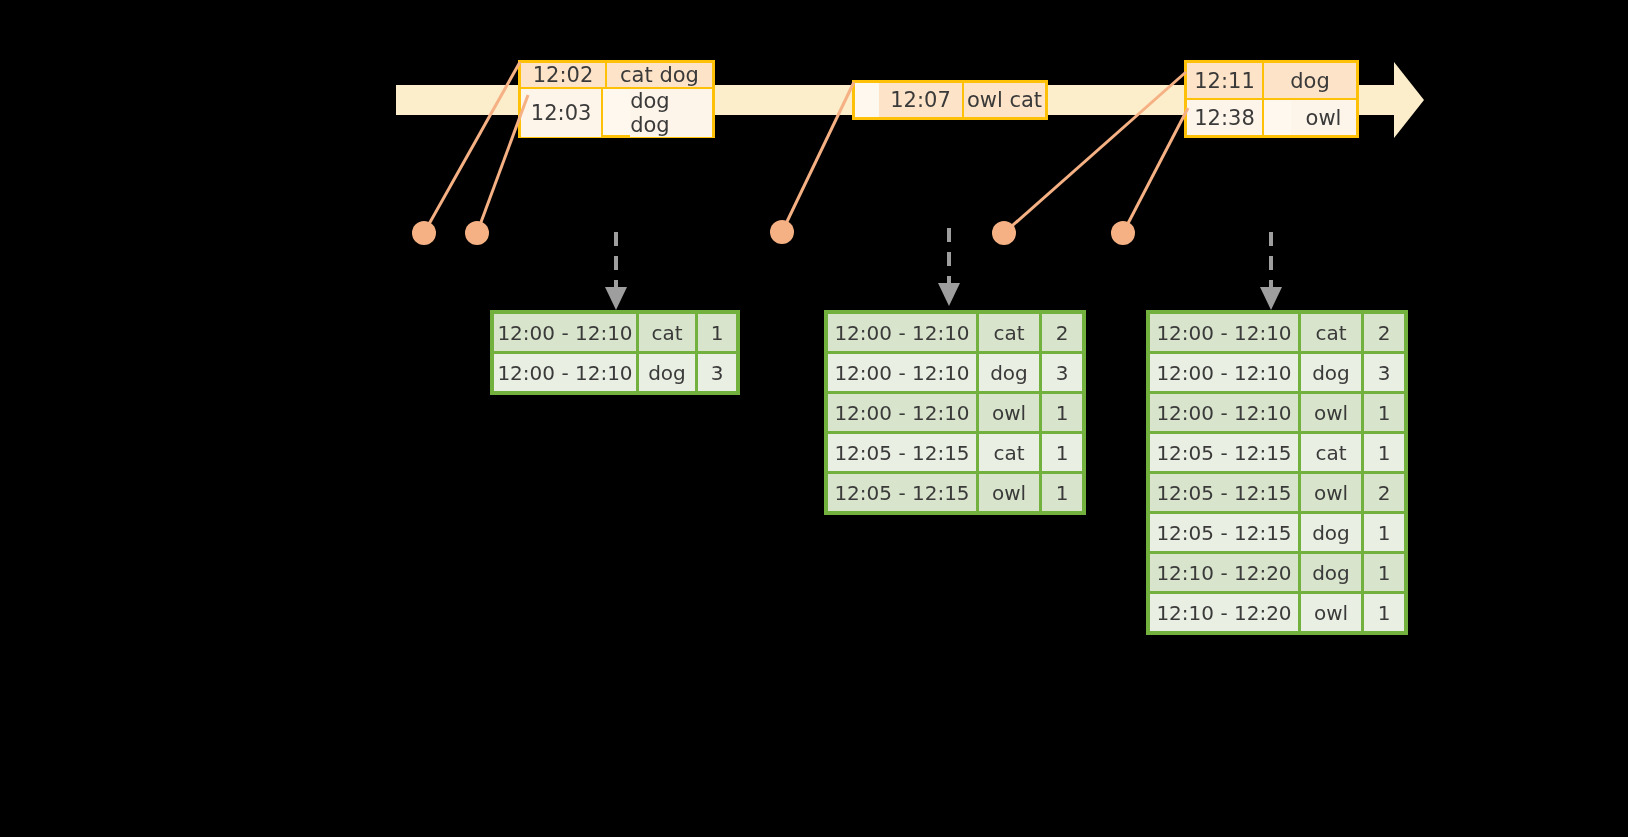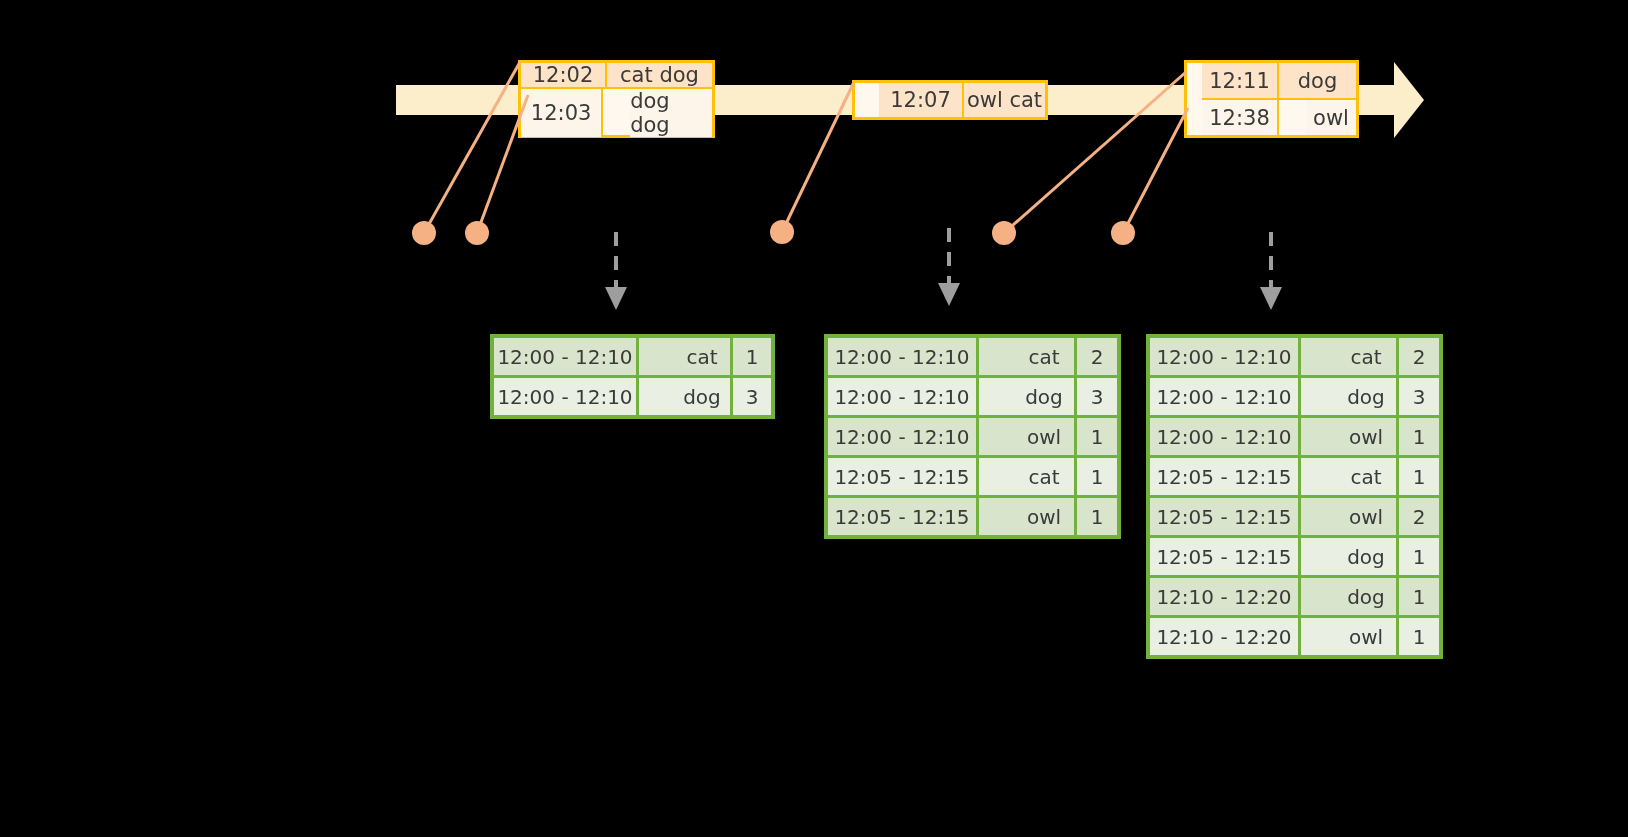--- a/index.html
+++ b/index.html
@@ -41,51 +41,51 @@
     display:flex;align-items:center;justify-content:center;
     font-size:21px;color:#3a3a3a;flex:1 1 auto;
   }
   .event-row.shade .t,.event-row.shade .w{background:#fde3c7;}
   .event-row.plain .t,.event-row.plain .w{background:#fdf4ea;}
 
   #ev1{left:502px;top:60px;width:197px;height:78px;}
   #ev1 .t{width:84px;}
   #ev2{left:836px;top:80px;width:196px;height:40px;padding-left:24px;}
   #ev2 .t{width:83px;}
-  #ev3{left:1168px;top:60px;width:175px;height:78px;padding-left:15px;}
+  #ev3{left:1168px;top:60px;width:175px;height:78px;}
   #ev3 .t{width:75px;}
 
   
   .conn{position:absolute;left:0;top:0;width:1628px;height:837px;pointer-events:none;}
   .dot{
     position:absolute;width:24px;height:24px;border-radius:50%;
     background:#f5b183;
   }
 
   
   .dash-arrow{position:absolute;width:30px;height:80px;}
 
   
   .rtable{
     position:absolute;
     border:4px solid #73b13f;
     box-sizing:border-box;
     background:#73b13f;
     display:flex;flex-direction:column;
-    gap:3px;padding:0;margin-top:24px;
+    gap:3px;padding:0;
   }
   .rrow{display:flex;gap:3px;height:37px;}
   .rrow .c{
     display:flex;align-items:center;justify-content:center;
     font-size:20px;color:#3a3a3a;
   }
   .rrow.a .c{background:#d8e4cb;}
   .rrow.b .c{background:#e9efe3;}
   .rrow .c.win{width:142px;}
-  .rrow .c.key{width:56px;padding-left:35px;}
+  .rrow .c.key{width:56px;}
   .rrow .c.cnt{width:38px;}
 
   #tb1{left:474px;top:310px;}
   #tb2{left:808px;top:310px;}
   #tb3{left:1130px;top:310px;}
   #tb1 .rrow .c.win{width:142px;}
   #tb2 .rrow .c.win{width:148px;}
   #tb3 .rrow .c.win{width:148px;}
   #tb2 .rrow .c.key{width:60px;}
   #tb3 .rrow .c.key{width:60px;}

